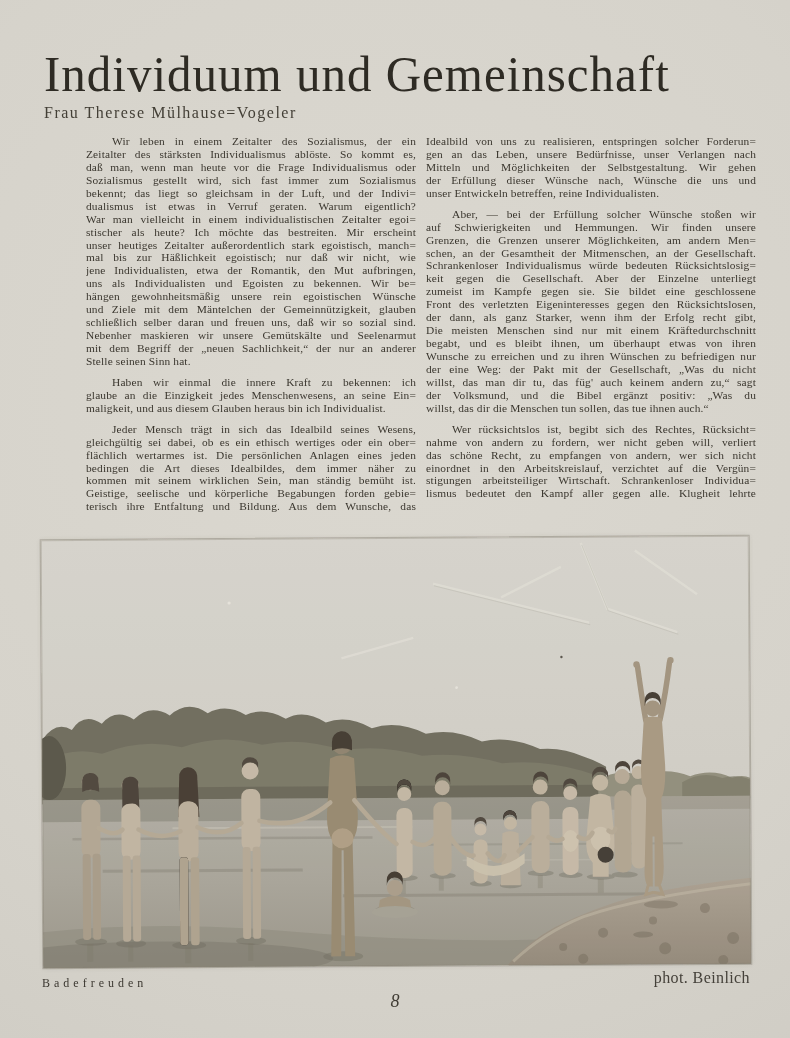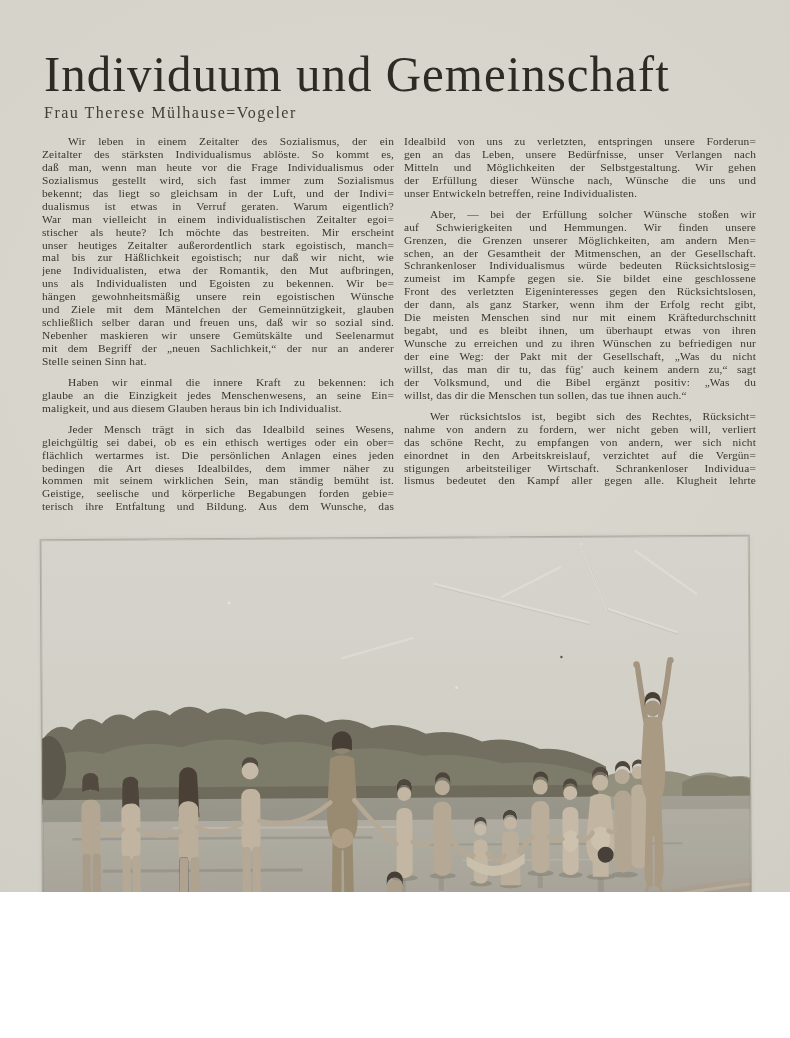--- a/index.html
+++ b/index.html
@@ -2,21 +2,21 @@
 <html><head>
 <meta charset="utf-8">
 <style>
   * { box-sizing: border-box; margin: 0; padding: 0; }
   html, body { width: 790px; }
   body { font-family: "Liberation Serif", "DejaVu Serif", serif; }
 
   .page {
     position: relative;
     width: 790px;
-    height: 892px;
+    height: 1038px;
     background:
       radial-gradient(ellipse 120% 90% at 48% 38%, #dbd8d0 0%, #d6d3cb 55%, #cdcac2 100%);
     color: #38342c;
     overflow: hidden;
   }
 
   
   .header { padding: 48px 36px 0 44px; }
   .title {
     font-size: 49px;
@@ -33,20 +33,21 @@
     font-size: 16px;
     letter-spacing: 1.5px;
     color: #433f36;
   }
 
   
   .columns {
     display: flex;
     gap: 10px;
     padding: 13px 34px 0 42px;
+    margin-left: 44px;
   }
   .col { width: 352px; }
   .para { margin-bottom: 8px; }
   .para:last-child { margin-bottom: 0; }
   .tline {
     font-size: 11.4px;
     line-height: 12.95px;
     height: 12.95px;
     overflow: hidden;
     text-align: justify;
@@ -141,32 +142,33 @@
           <div class="tline">gleichgültig sei dabei, ob es ein ethisch wertiges oder ein ober=</div>
           <div class="tline">flächlich wertarmes ist. Die persönlichen Anlagen eines jeden</div>
           <div class="tline">bedingen die Art dieses Idealbildes, dem immer näher zu</div>
           <div class="tline">kommen mit seinem wirklichen Sein, man ständig bemüht ist.</div>
           <div class="tline">Geistige, seelische und körperliche Begabungen forden gebie=</div>
           <div class="tline">terisch ihre Entfaltung und Bildung. Aus dem Wunsche, das</div>
         </div>
     </section>
     <section class="col">
       <div class="para">
-          <div class="tline">Idealbild von uns zu verletzten, entspringen unsere Forderun=</div>
+          <div class="tline">Idealbild von uns zu realisieren, entspringen solcher Forderun=</div>
           <div class="tline">gen an das Leben, unsere Bedürfnisse, unser Verlangen nach</div>
           <div class="tline">Mitteln und Möglichkeiten der Selbstgestaltung. Wir gehen</div>
           <div class="tline">der Erfüllung dieser Wünsche nach, Wünsche die uns und</div>
           <div class="tline">unser Entwickeln betreffen, reine Individualisten.</div>
         </div>
       <div class="para indent">
           <div class="tline">Aber, — bei der Erfüllung solcher Wünsche stoßen wir</div>
           <div class="tline">auf Schwierigkeiten und Hemmungen. Wir finden unsere</div>
           <div class="tline">Grenzen, die Grenzen unserer Möglichkeiten, am andern Men=</div>
           <div class="tline">schen, an der Gesamtheit der Mitmenschen, an der Gesellschaft.</div>
           <div class="tline">Schrankenloser Individualismus würde bedeuten Rücksichtslosig=</div>
+          <div class="tline">keit gegen die Gesellschaft. Aber der Einzelne unterliegt</div>
           <div class="tline">zumeist im Kampfe gegen sie. Sie bildet eine geschlossene</div>
           <div class="tline">Front des verletzten Eigeninteresses gegen den Rücksichtslosen,</div>
           <div class="tline">der dann, als ganz Starker, wenn ihm der Erfolg recht gibt,</div>
           <div class="tline">Die meisten Menschen sind nur mit einem Kräftedurchschnitt</div>
           <div class="tline">begabt, und es bleibt ihnen, um überhaupt etwas von ihren</div>
           <div class="tline">Wunsche zu erreichen und zu ihren Wünschen zu befriedigen nur</div>
           <div class="tline">der eine Weg: der Pakt mit der Gesellschaft, „Was du nicht</div>
           <div class="tline">willst, das man dir tu, das füg' auch keinem andern zu,“ sagt</div>
           <div class="tline">der Volksmund, und die Bibel ergänzt positiv: „Was du</div>
           <div class="tline">willst, das dir die Menschen tun sollen, das tue ihnen auch.“</div>

